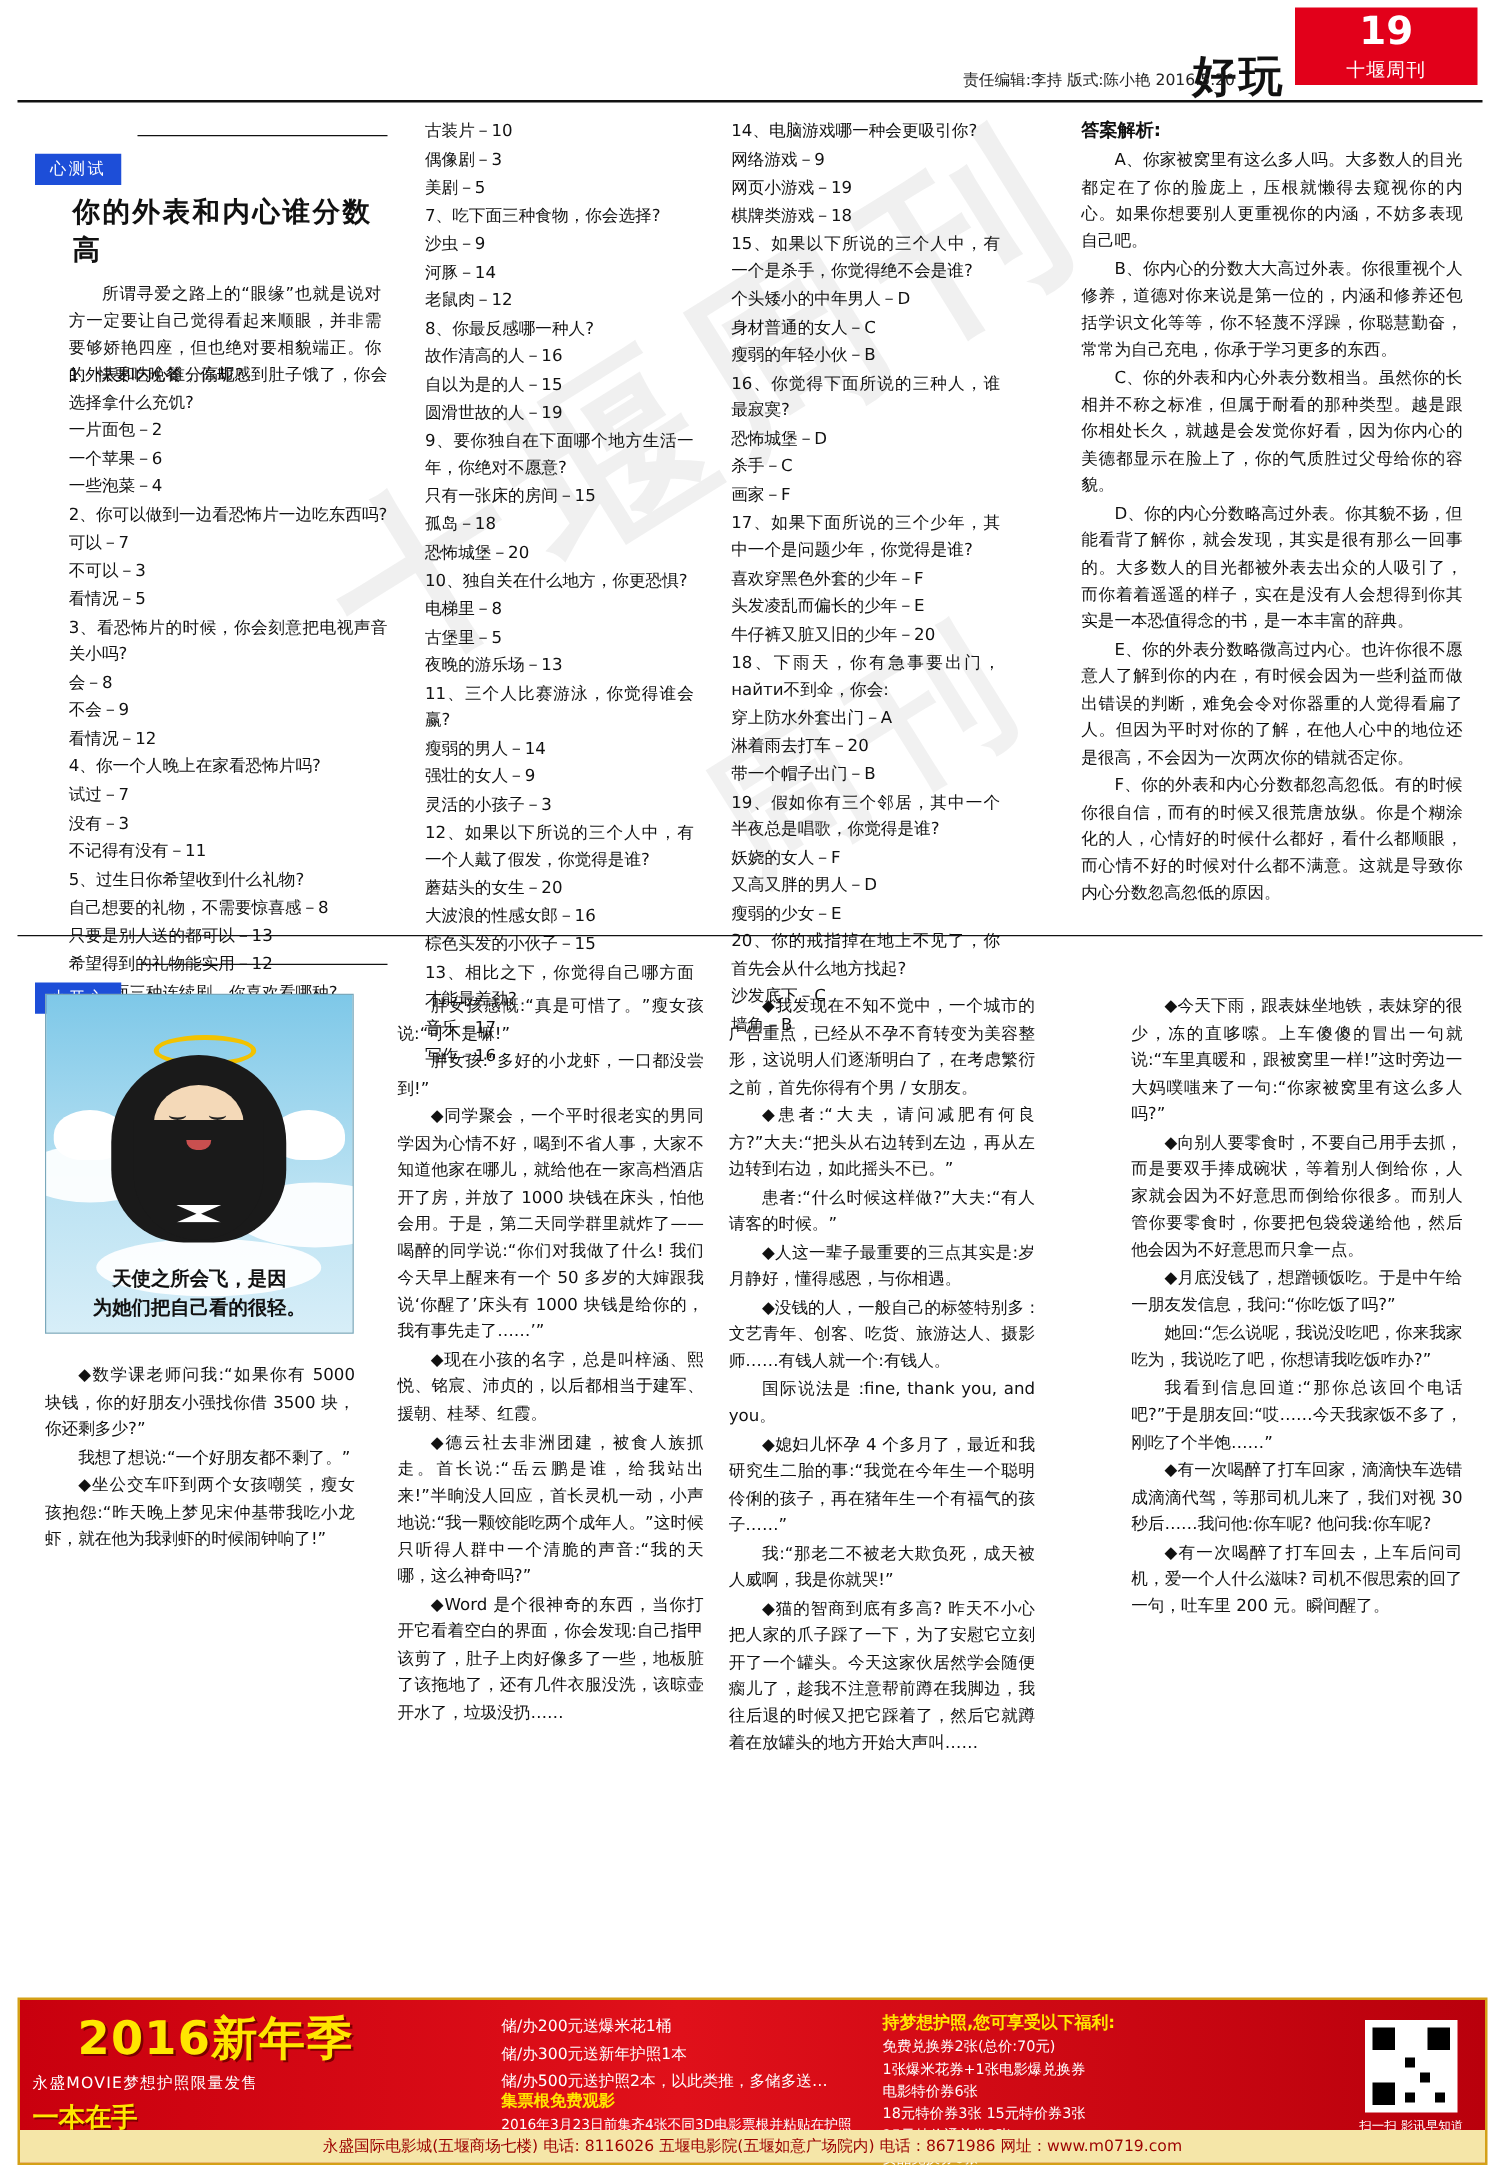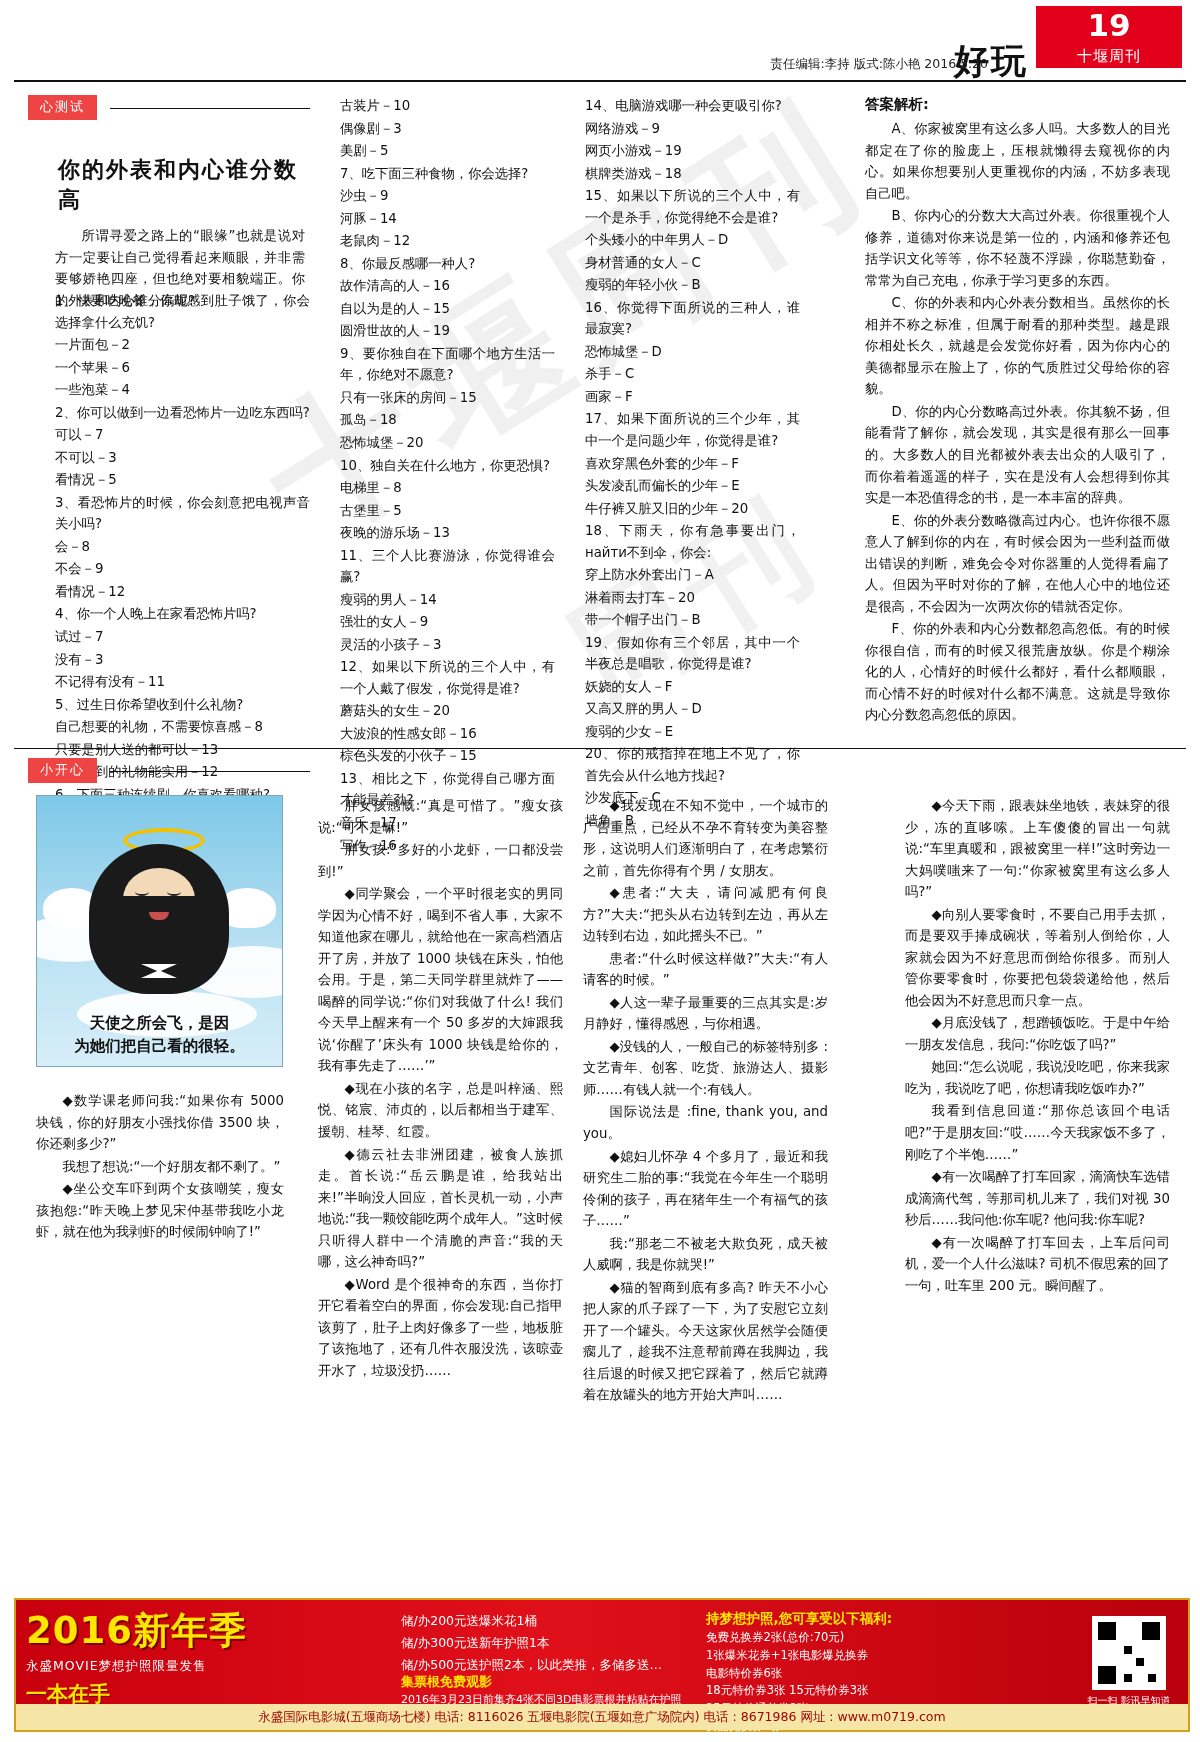--- a/index.html
+++ b/index.html
@@ -16,22 +16,22 @@
   .mast-credits{position:absolute;right:212px;top:56px;font-size:12.5px;color:#222;white-space:nowrap;}
   .pagebox{position:absolute;right:18px;top:6px;width:146px;height:62px;}
   .pagebox .num{position:absolute;left:0;top:0;width:146px;height:38px;background:#e2001a;color:#fff;
       font-size:31px;font-weight:bold;text-align:center;line-height:38px;}
   .pagebox .brand{position:absolute;left:0;top:38px;width:146px;height:24px;background:#e2001a;color:#fff;
       font-size:15px;text-align:center;line-height:24px;letter-spacing:1px;}
 
   .rule-top{position:absolute;left:14px;top:80px;width:1172px;height:2px;background:#111;}
 
   
-  .sect-tag{position:absolute;background:#ef4444;color:#fff;font-size:13px;
-      padding:3px 12px 4px 12px;letter-spacing:2px;}
+  .sect-tag{position:absolute;background:#1d4ed8;color:#fff;font-size:13px;
+      padding:3px 12px 4px 12px;letter-spacing:2px;margin-top:28px;}
   .sect-rule{position:absolute;background:#111;height:1px;}
 
   
   .col{position:absolute;font-size:13.3px;line-height:1.62;color:#111;text-align:justify;}
   .col p{margin:0 0 1px 0;}
   .indent{text-indent:2em;}
 
   .headline{position:absolute;font-size:22px;font-weight:bold;letter-spacing:2px;color:#111;}
 
   .ans-title{position:absolute;font-size:14.5px;font-weight:bold;}
@@ -60,21 +60,21 @@
       color:#111;font-size:15.5px;font-weight:bold;text-align:center;line-height:1.5;padding-bottom:8px;}
 
   
   .ad{position:absolute;left:14px;top:1598px;width:1172px;height:130px;
       background:linear-gradient(90deg,#c9000e,#e0101a 45%,#b9000c);border:2px solid #d4a017;}
   .ad-band{position:absolute;left:0;bottom:0;width:100%;height:26px;background:#f5e6a8;}
   .ad-band-txt{position:absolute;left:0;bottom:0;width:100%;height:26px;line-height:26px;
       font-size:12.5px;color:#9c0000;text-align:center;}
   .ad-left{position:absolute;left:10px;top:6px;width:360px;color:#fff;}
   .ad-2016{font-size:37px;font-weight:bold;color:#ffe600;letter-spacing:1px;
-      text-shadow:2px 2px 0 #7a0000;}
+      text-shadow:2px 2px 0 #7a0000;margin-left:36px;}
   .ad-sub{font-size:12.5px;color:#fff;margin-top:2px;letter-spacing:1px;}
   .ad-line2{font-size:21px;font-weight:bold;color:#ffe600;margin-top:5px;text-shadow:1px 1px 0 #7a0000;}
   .ad-line3{font-size:13px;color:#fff;margin-top:3px;letter-spacing:2px;}
   .ad-mid{position:absolute;left:385px;top:10px;width:270px;color:#fff;font-size:12.5px;line-height:1.75;}
   .ad-mid2{position:absolute;left:385px;top:72px;width:300px;color:#fff;font-size:11px;line-height:1.5;}
   .ad-right{position:absolute;left:690px;top:8px;width:330px;color:#fff;font-size:11.5px;line-height:1.55;}
   .ad-right .hl{color:#ffe600;font-weight:bold;font-size:13.5px;}
   .qr{position:absolute;right:22px;top:16px;width:74px;height:74px;background:#fff;}
   .qr-lbl{position:absolute;right:10px;top:94px;width:98px;text-align:center;color:#fff;font-size:10px;}
   .qrpx{position:absolute;background:#000;}

